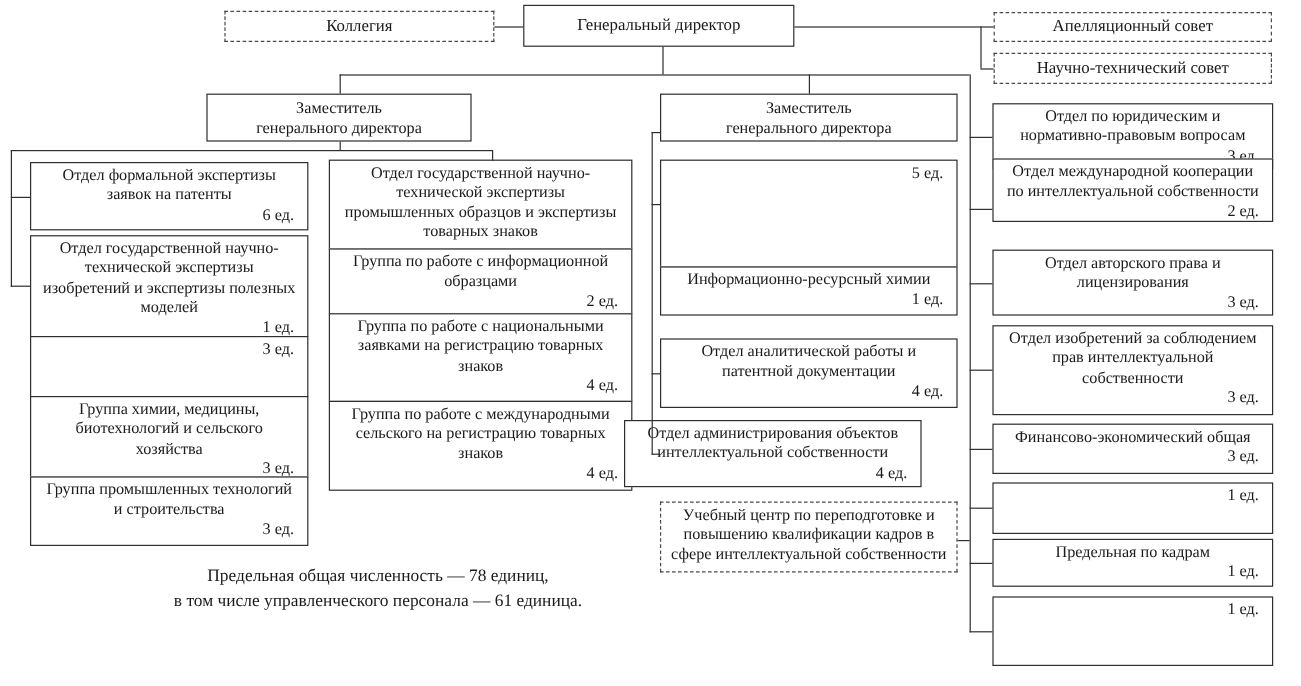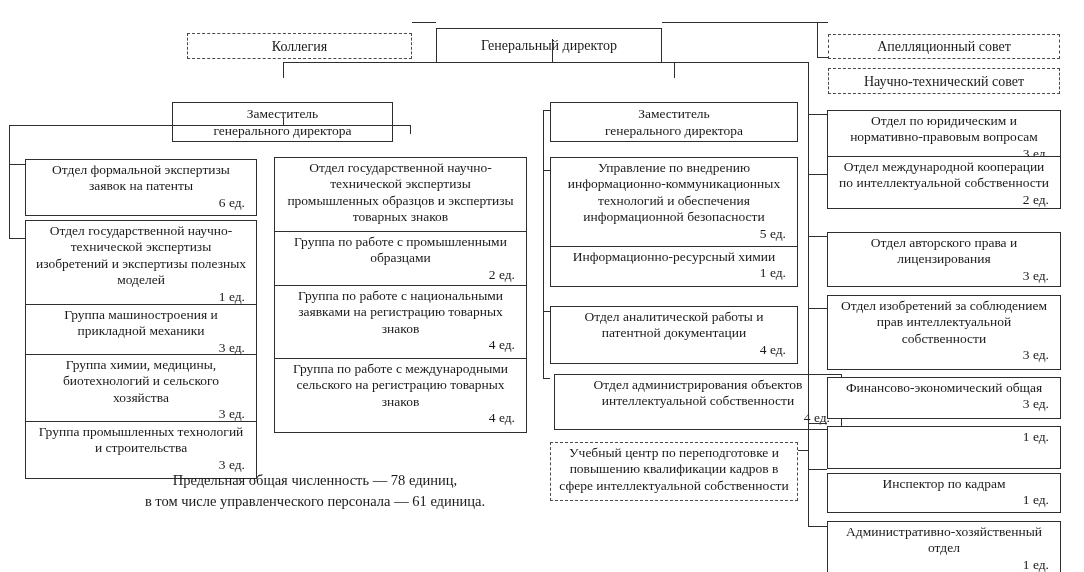--- a/index.html
+++ b/index.html
@@ -3,21 +3,21 @@
 <meta charset="utf-8">
 <style>
   html,body{margin:0;padding:0;background:#fff;}
   .stage{
     position:relative;width:1084px;height:572px;background:#fff;overflow:hidden;
     font-family:"Liberation Serif","DejaVu Serif",serif;color:#1a1a1a;
   }
   .box{
     position:absolute;box-sizing:border-box;background:#fff;
     border:1px solid #2e2e2e;padding:2px 6px 1px 6px;
-    font-size:13.5px;line-height:1.22;margin-top:24px;
+    font-size:13.5px;line-height:1.22;
   }
   .box .t{text-align:center;white-space:pre-line;}
   .box .c{text-align:right;padding-right:5px;}
   .dashed{border:1px dashed #4a4a4a;}
   .vcenter{display:flex;align-items:center;justify-content:center;}
   .vcenter .t{width:100%;}
   .topbox{font-size:14px;}
   .h,.v{position:absolute;background:#2e2e2e;}
   .h{height:1px;}
   .v{width:1px;}
@@ -59,22 +59,20 @@
     <div class="c">6 ед.</div>
   </div>
   <div class="box" style="left:25px;top:196px;width:232px;height:85px">
     <div class="t">Отдел государственной научно-
 технической экспертизы
 изобретений и экспертизы полезных
 моделей</div>
     <div class="c">1 ед.</div>
   </div>
   <div class="box" style="left:25px;top:280px;width:232px;height:51px">
-    <div class="t">Группа машиностроения и
-прикладной механики</div>
     <div class="c">3 ед.</div>
   </div>
   <div class="box" style="left:25px;top:330px;width:232px;height:68px">
     <div class="t">Группа химии, медицины,
 биотехнологий и сельского
 хозяйства</div>
     <div class="c">3 ед.</div>
   </div>
   <div class="box" style="left:25px;top:397px;width:232px;height:58px">
     <div class="t">Группа промышленных технологий
@@ -82,54 +80,50 @@
     <div class="c">3 ед.</div>
   </div>
 
   <div class="box" style="left:274px;top:133px;width:253px;height:75px">
     <div class="t">Отдел государственной научно-
 технической экспертизы
 промышленных образцов и экспертизы
 товарных знаков</div>
   </div>
   <div class="box" style="left:274px;top:207px;width:253px;height:55px">
-    <div class="t">Группа по работе с промышленными
+    <div class="t">Группа по работе с информационной
 образцами</div>
     <div class="c">2 ед.</div>
   </div>
   <div class="box" style="left:274px;top:261px;width:253px;height:74px">
     <div class="t">Группа по работе с национальными
 заявками на регистрацию товарных
 знаков</div>
     <div class="c">4 ед.</div>
   </div>
   <div class="box" style="left:274px;top:334px;width:253px;height:75px">
     <div class="t">Группа по работе с международными
 сельского на регистрацию товарных
 знаков</div>
     <div class="c">4 ед.</div>
   </div>
 
   <div class="box" style="left:550px;top:133px;width:248px;height:90px">
-    <div class="t">Управление по внедрению
-информационно-коммуникационных
-технологий и обеспечения
-информационной безопасности</div>
     <div class="c">5 ед.</div>
   </div>
   <div class="box" style="left:550px;top:222px;width:248px;height:41px">
     <div class="t">Информационно-ресурсный химии</div>
     <div class="c">1 ед.</div>
   </div>
   <div class="box" style="left:550px;top:282px;width:248px;height:58px">
     <div class="t">Отдел аналитической работы и
 патентной документации</div>
     <div class="c">4 ед.</div>
   </div>
-  <div class="box" style="left:554px;top:350px;width:288px;height:56px">
+  <div class="box" style="left:520px;top:350px;width:248px;height:56px">
     <div class="t">Отдел администрирования объектов
 интеллектуальной собственности</div>
     <div class="c">4 ед.</div>
   </div>
   <div class="box dashed" style="left:550px;top:418px;width:248px;height:59px">
     <div class="t">Учебный центр по переподготовке и
 повышению квалификации кадров в
 сфере интеллектуальной собственности</div>
   </div>
 
@@ -155,26 +149,24 @@
     <div class="c">3 ед.</div>
   </div>
   <div class="box" style="left:827px;top:353px;width:234px;height:42px">
     <div class="t">Финансово-экономический общая</div>
     <div class="c">3 ед.</div>
   </div>
   <div class="box" style="left:827px;top:402px;width:234px;height:43px">
     <div class="c">1 ед.</div>
   </div>
   <div class="box" style="left:827px;top:449px;width:234px;height:40px">
-    <div class="t">Инспектор по кадрам</div>
+    <div class="t">Предельная по кадрам</div>
     <div class="c">1 ед.</div>
   </div>
   <div class="box" style="left:827px;top:497px;width:234px;height:58px">
-    <div class="t">Административно-хозяйственный
-отдел</div>
     <div class="c">1 ед.</div>
   </div>
 
   <div class="note">Предельная общая численность — 78 единиц,
 в том числе управленческого персонала — 61 единица.</div>
 
   <div class="h" style="left:412px;top:22px;width:24px"></div>
   <div class="h" style="left:662px;top:22px;width:166px"></div>
   <div class="h" style="left:817px;top:57px;width:11px"></div>
   <div class="h" style="left:283px;top:62px;width:525px"></div>

